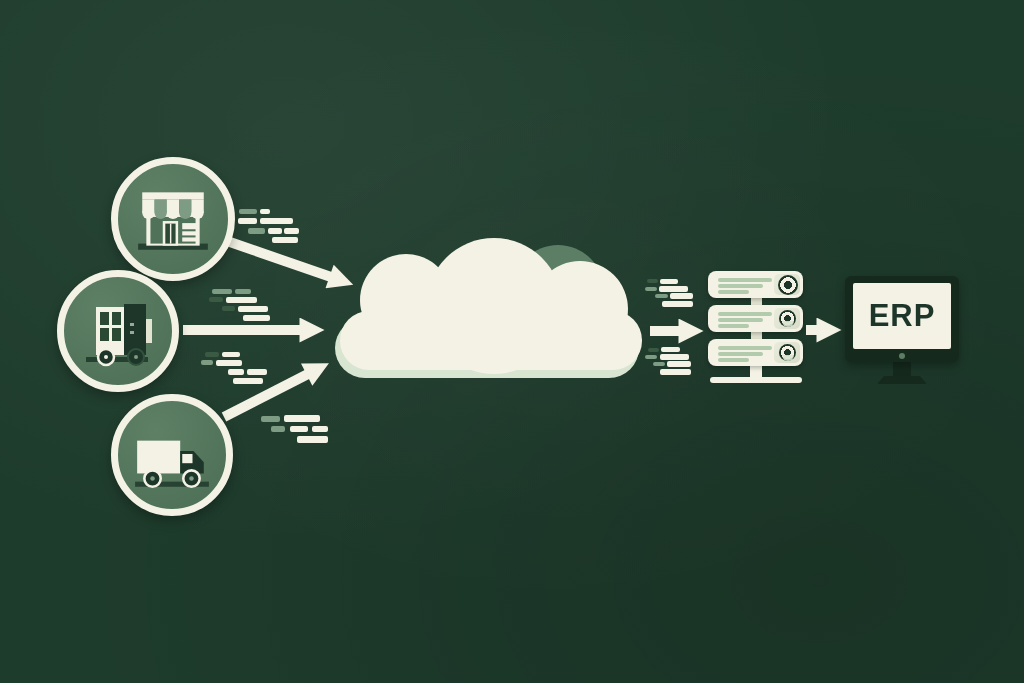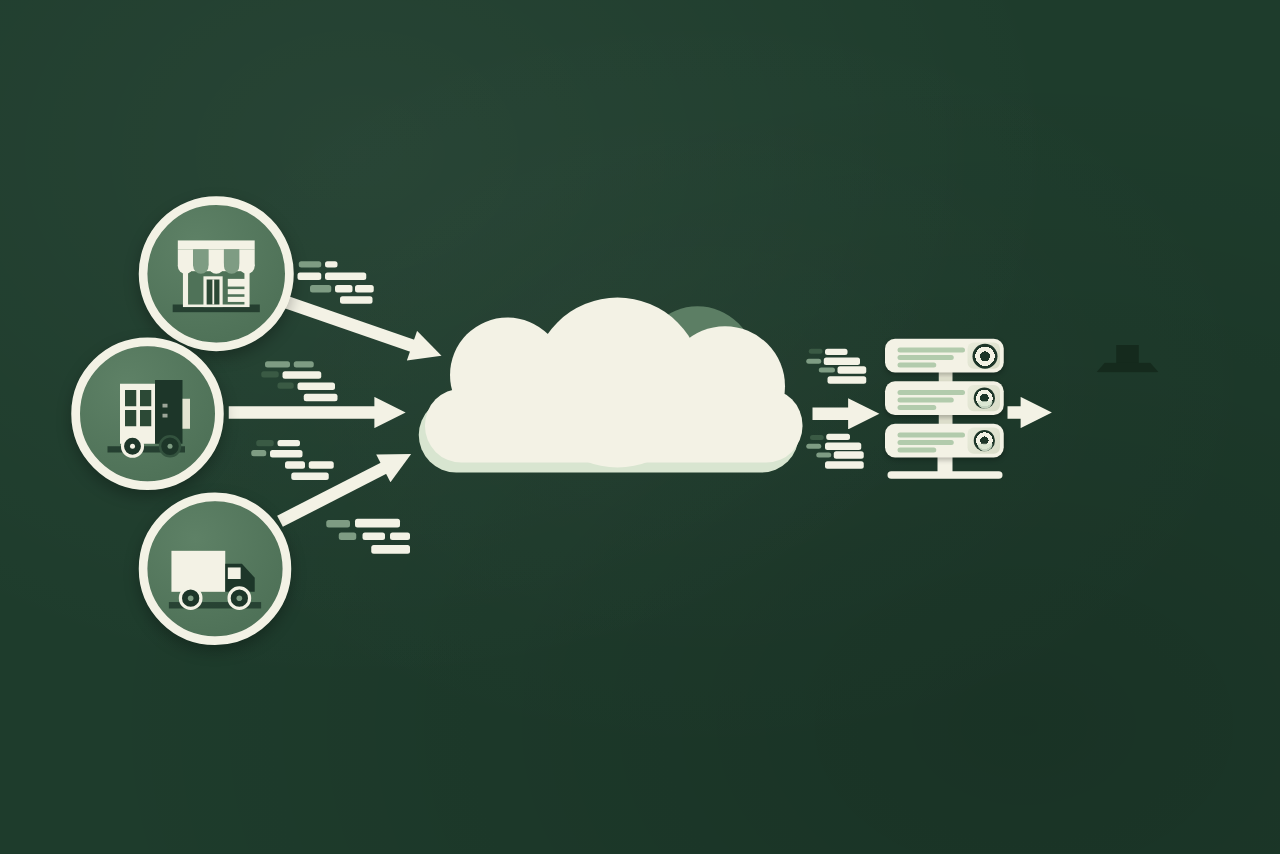--- a/index.html
+++ b/index.html
@@ -240,17 +240,23 @@
       <div class="s-line l1"></div>
       <div class="s-line l2"></div>
       <div class="s-line l3"></div>
       <div class="s-panel"></div>
       <div class="s-disk"></div>
       <div class="s-crescent"></div>
     </div>
   </div>
 
   <div class="monitor-group">
+    <div class="m-frame">
+      <div class="m-screen">
+        <span class="m-text">ERP</span>
+      </div>
+      <div class="m-dot"></div>
+    </div>
     <div class="m-neck"></div>
     <div class="m-base"></div>
   </div>
 
 </div>
 
 </body></html>

